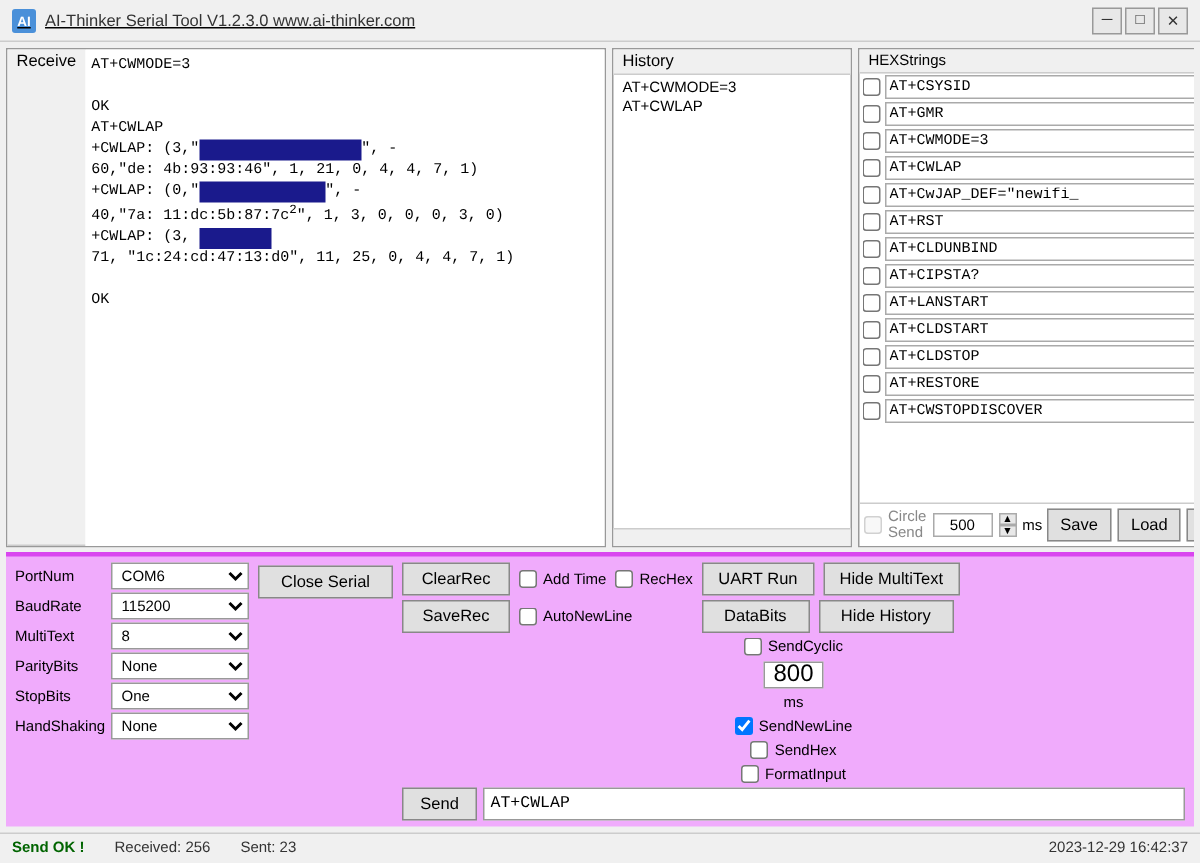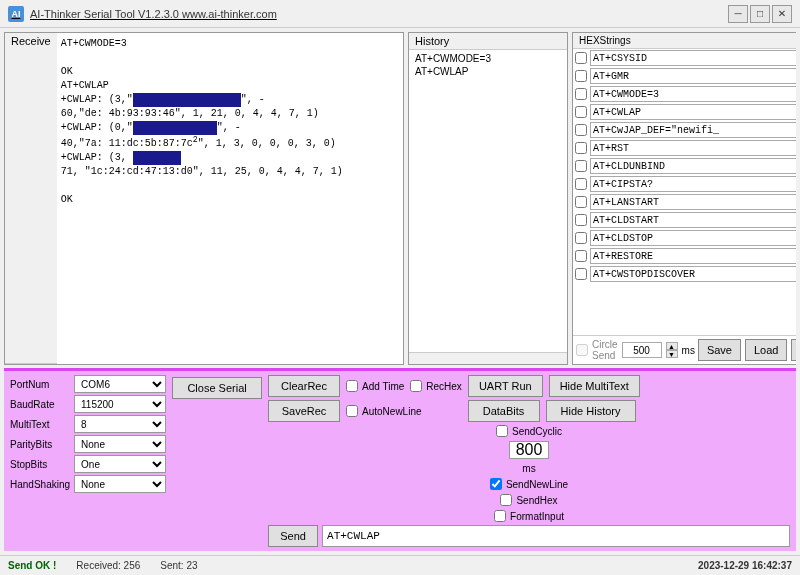--- a/index.html
+++ b/index.html
@@ -363,21 +363,20 @@
     .status-ok {
       color: #006400;
       font-weight: bold;
     }
     .status-item {
       color: #333;
     }
     .status-time {
       margin-left: auto;
       color: #333;
-      font-weight: bold;
     }
 
     
     ::-webkit-scrollbar { width: 8px; height: 8px; }
     ::-webkit-scrollbar-track { background: #f0f0f0; }
     ::-webkit-scrollbar-thumb { background: #bbb; border: 1px solid #999; }
 
     .bottom-main {
       display: flex;
       align-items: flex-start;

